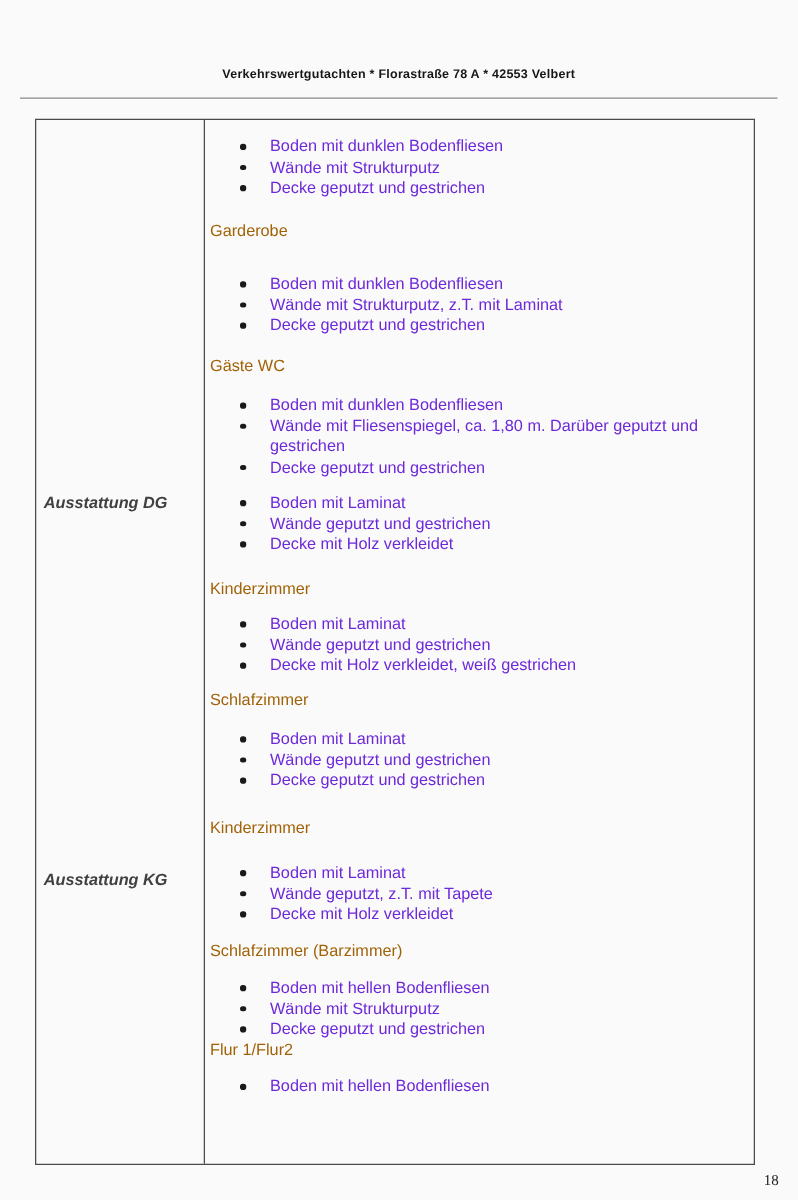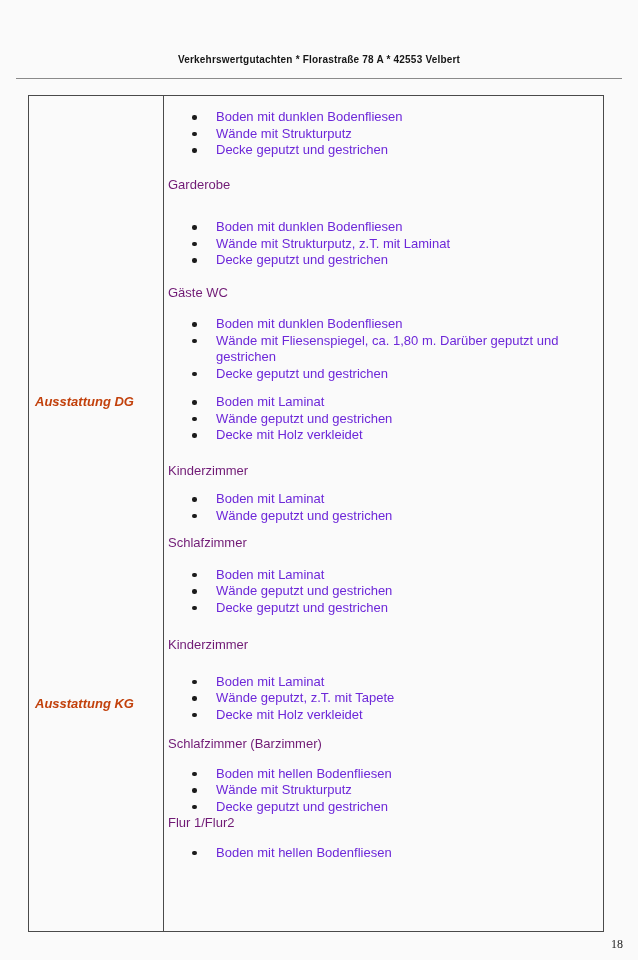--- a/index.html
+++ b/index.html
@@ -28,32 +28,32 @@
     border: 1px solid #4a4a4a;
     background: transparent;
   }
   .col-divider {
     position: absolute; top: 0; bottom: 0; left: 134px; width: 1px;
     background: #4a4a4a;
   }
   .row-label {
     position: absolute; left: 6px; width: 126px;
     font-size: 13px; font-weight: bold; font-style: italic;
-    line-height: 16px; color: #c2410c;
+    line-height: 16px; color: #404040;
   }
   .row-label.dg { top: 298px; }
   .row-label.kg { top: 600px; }
   .right-col {
     position: absolute; left: 135px; top: 0; right: 0; bottom: 0;
     box-sizing: border-box;
     padding: 13px 12px 0 4px;
     overflow: hidden;
   }
   .sec-heading {
-    font-size: 13px; line-height: 16.5px; color: #701a75;
+    font-size: 13px; line-height: 16.5px; color: #a16207;
   }
   ul.blist {
     list-style: none;
     margin: 0; padding: 0 0 0 48px;
   }
   ul.blist li {
     position: relative;
     font-size: 13px; line-height: 16.5px; color: #6d28d9;
   }
   ul.blist li::before {
@@ -107,20 +107,21 @@
       <ul class="blist" style="margin-top:12px">
         <li>Boden mit Laminat</li>
         <li>Wände geputzt und gestrichen</li>
         <li>Decke mit Holz verkleidet</li>
       </ul>
 
       <div class="sec-heading" style="margin-top:19px">Kinderzimmer</div>
       <ul class="blist" style="margin-top:12px">
         <li>Boden mit Laminat</li>
         <li>Wände geputzt und gestrichen</li>
+        <li>Decke mit Holz verkleidet, weiß gestrichen</li>
       </ul>
 
       <div class="sec-heading" style="margin-top:11px">Schlafzimmer</div>
       <ul class="blist" style="margin-top:15px">
         <li>Boden mit Laminat</li>
         <li>Wände geputzt und gestrichen</li>
         <li>Decke geputzt und gestrichen</li>
       </ul>
 
       <div class="sec-heading" style="margin-top:21px">Kinderzimmer</div>

